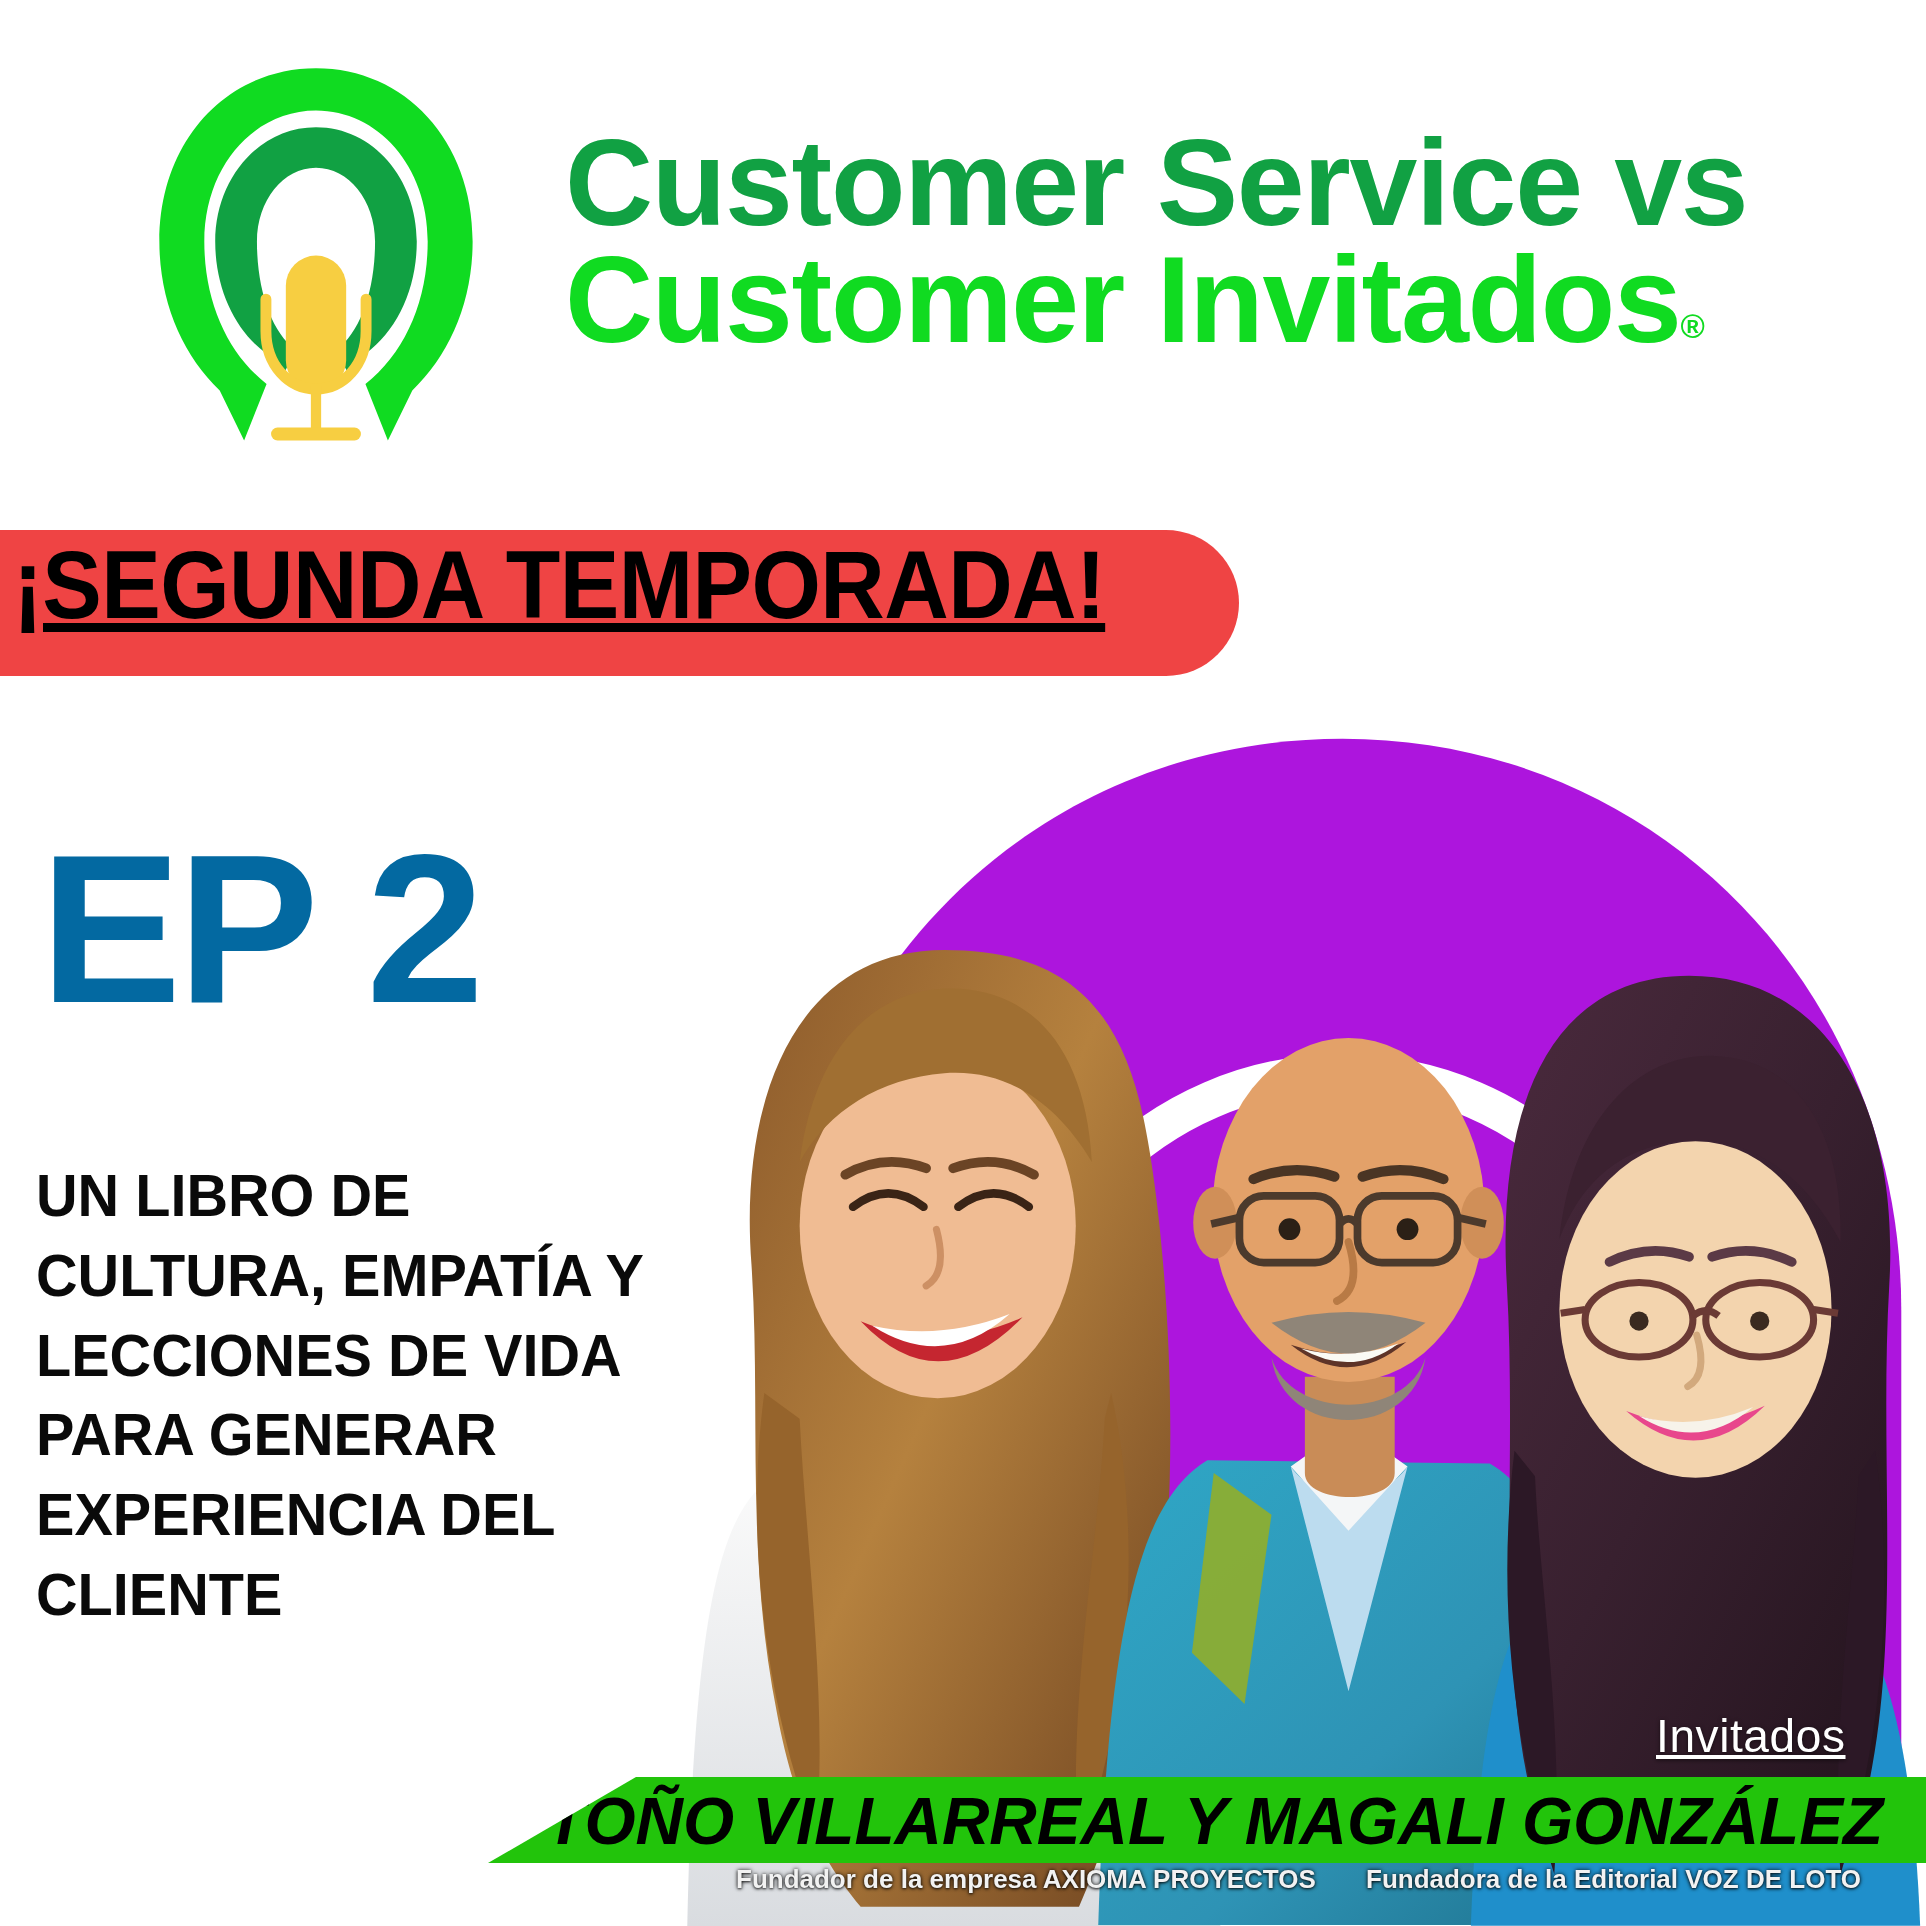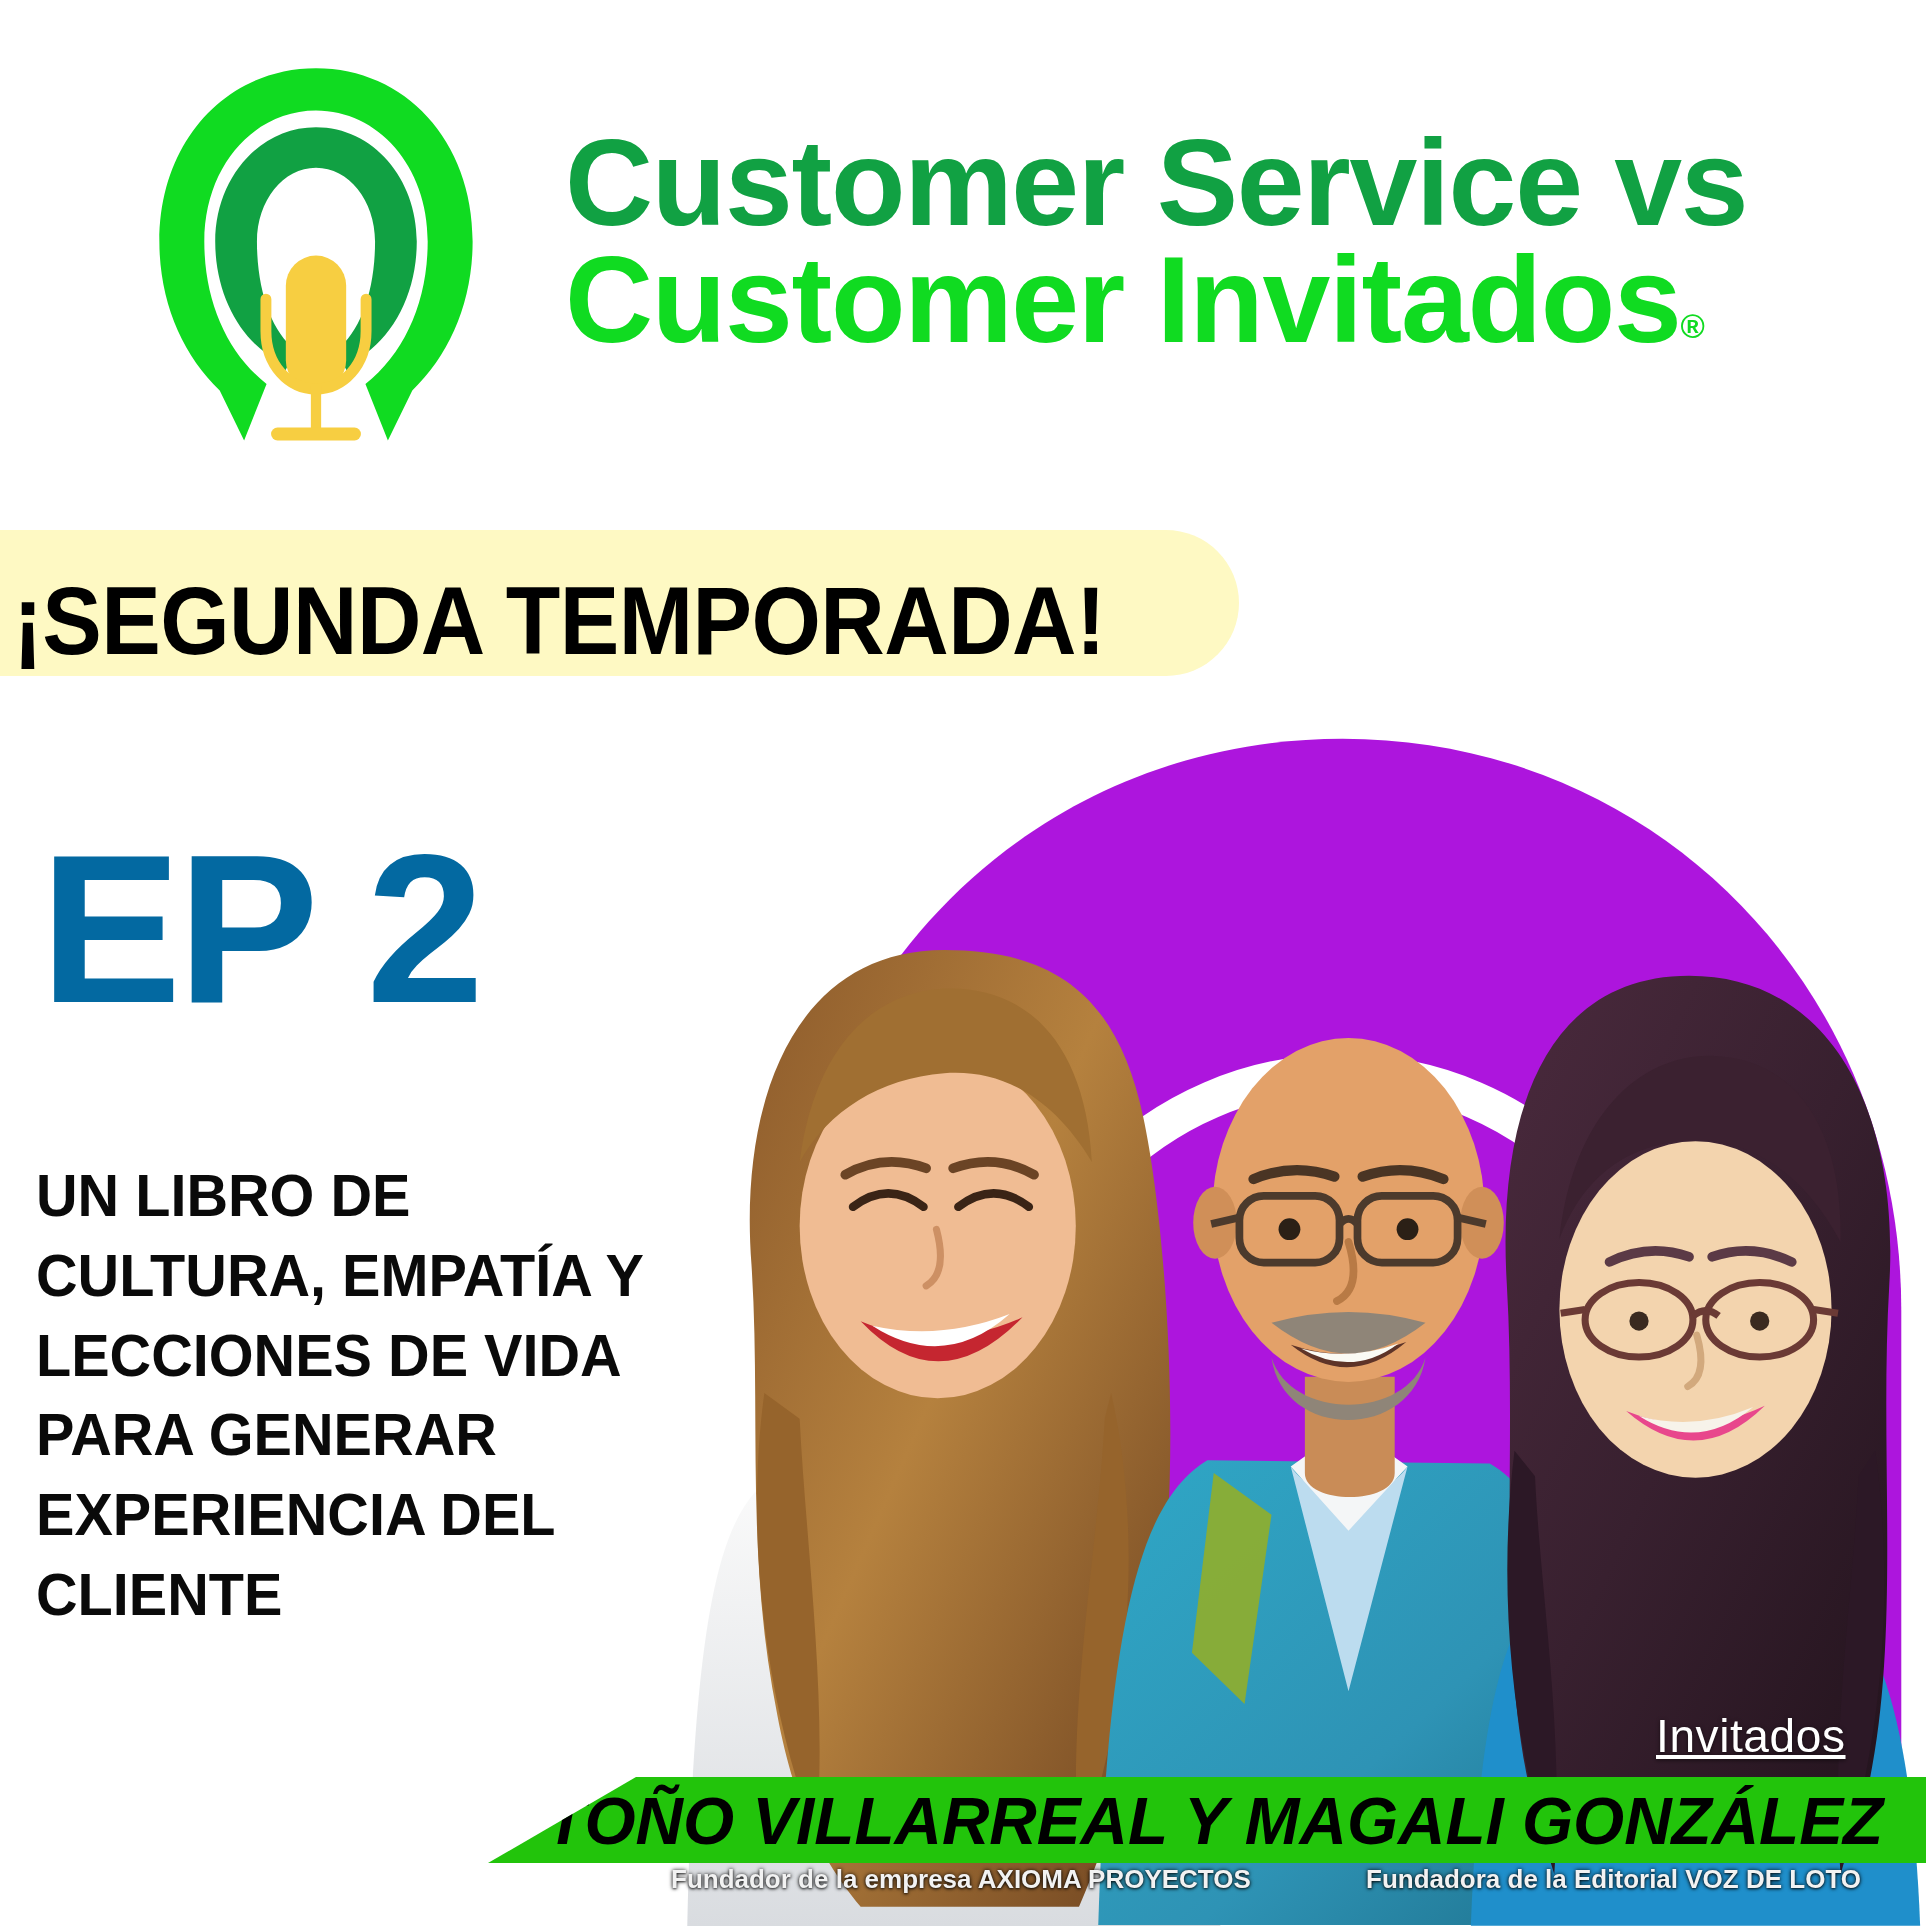--- a/index.html
+++ b/index.html
@@ -40,23 +40,23 @@
     font-size:33px;
     vertical-align:baseline;
     position:relative;top:-3.9px;
     letter-spacing:0;
   }
 
   
   #season-banner{
     position:absolute;left:0;top:530px;
     width:1239px;height:146px;
-    background:#fef9c3;
+    background:#ef4444;
     border-radius:0 77px 77px 0;
-    display:flex;align-items:flex-end;
+    display:flex;align-items:flex-start;text-decoration:underline;
   }
   #season-label{
     font-family:"Liberation Sans Narrow","Liberation Sans", sans-serif;
     font-weight:700;
     font-size:96px;
     color:#000000;
     letter-spacing:-0.6px;
     padding-left:14px;
     transform:scaleX(0.93);
     transform-origin:left center;
@@ -149,21 +149,21 @@
   .guest-role{
     position:absolute;
     font-family:"Liberation Sans", sans-serif;
     font-weight:700;
     font-size:26px;
     color:#f2f2f2;
     text-shadow:0 0 4.5px rgba(0,0,0,.85), 0 1.3px 2.6px rgba(0,0,0,.7);
     white-space:nowrap;
     z-index:25;
   }
-  #guest-role-1{left:671px;top:1864px;text-align:right;}
+  #guest-role-1{left:736px;top:1864px;text-align:right;}
   #guest-role-2{left:1366px;top:1864px;}
 </style>
 </head>
 <body>
 
 <div id="cover">
 
   <div id="header-row">
 
     <div id="brand-logo">

